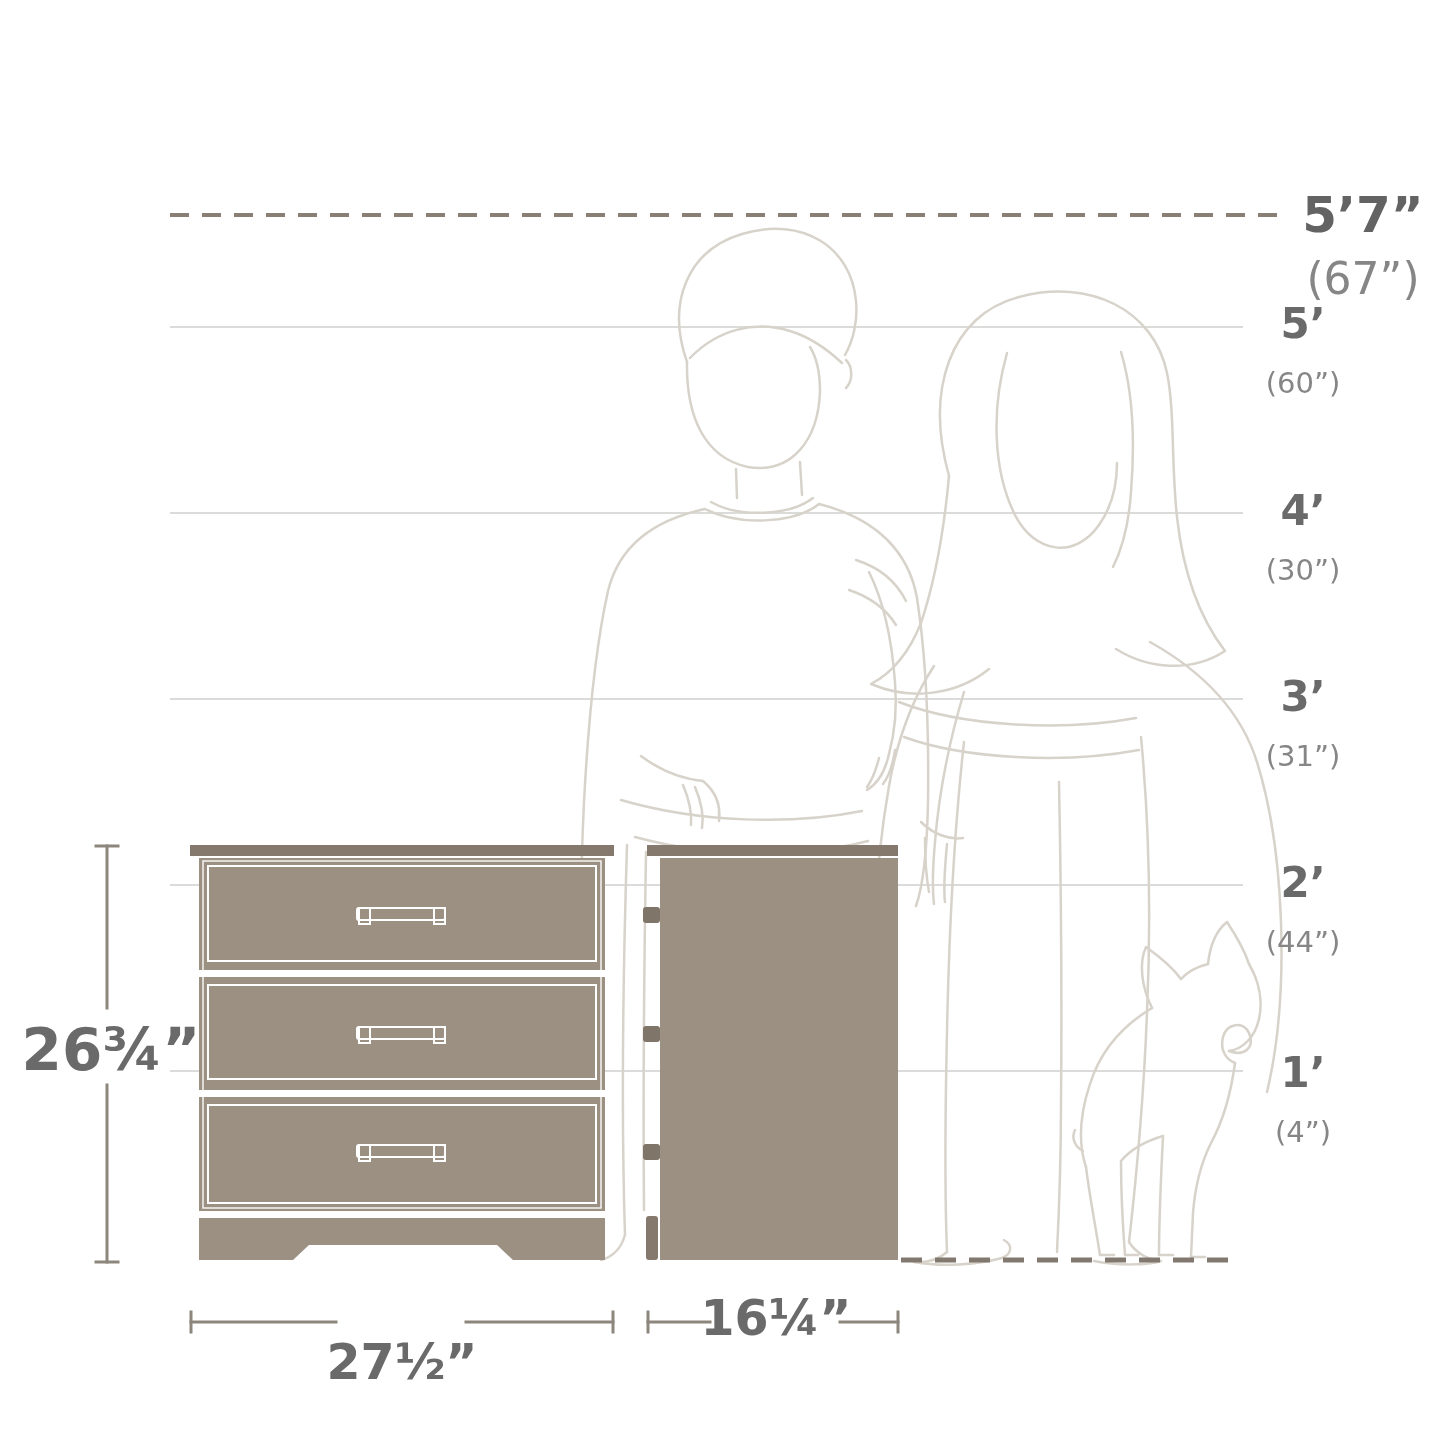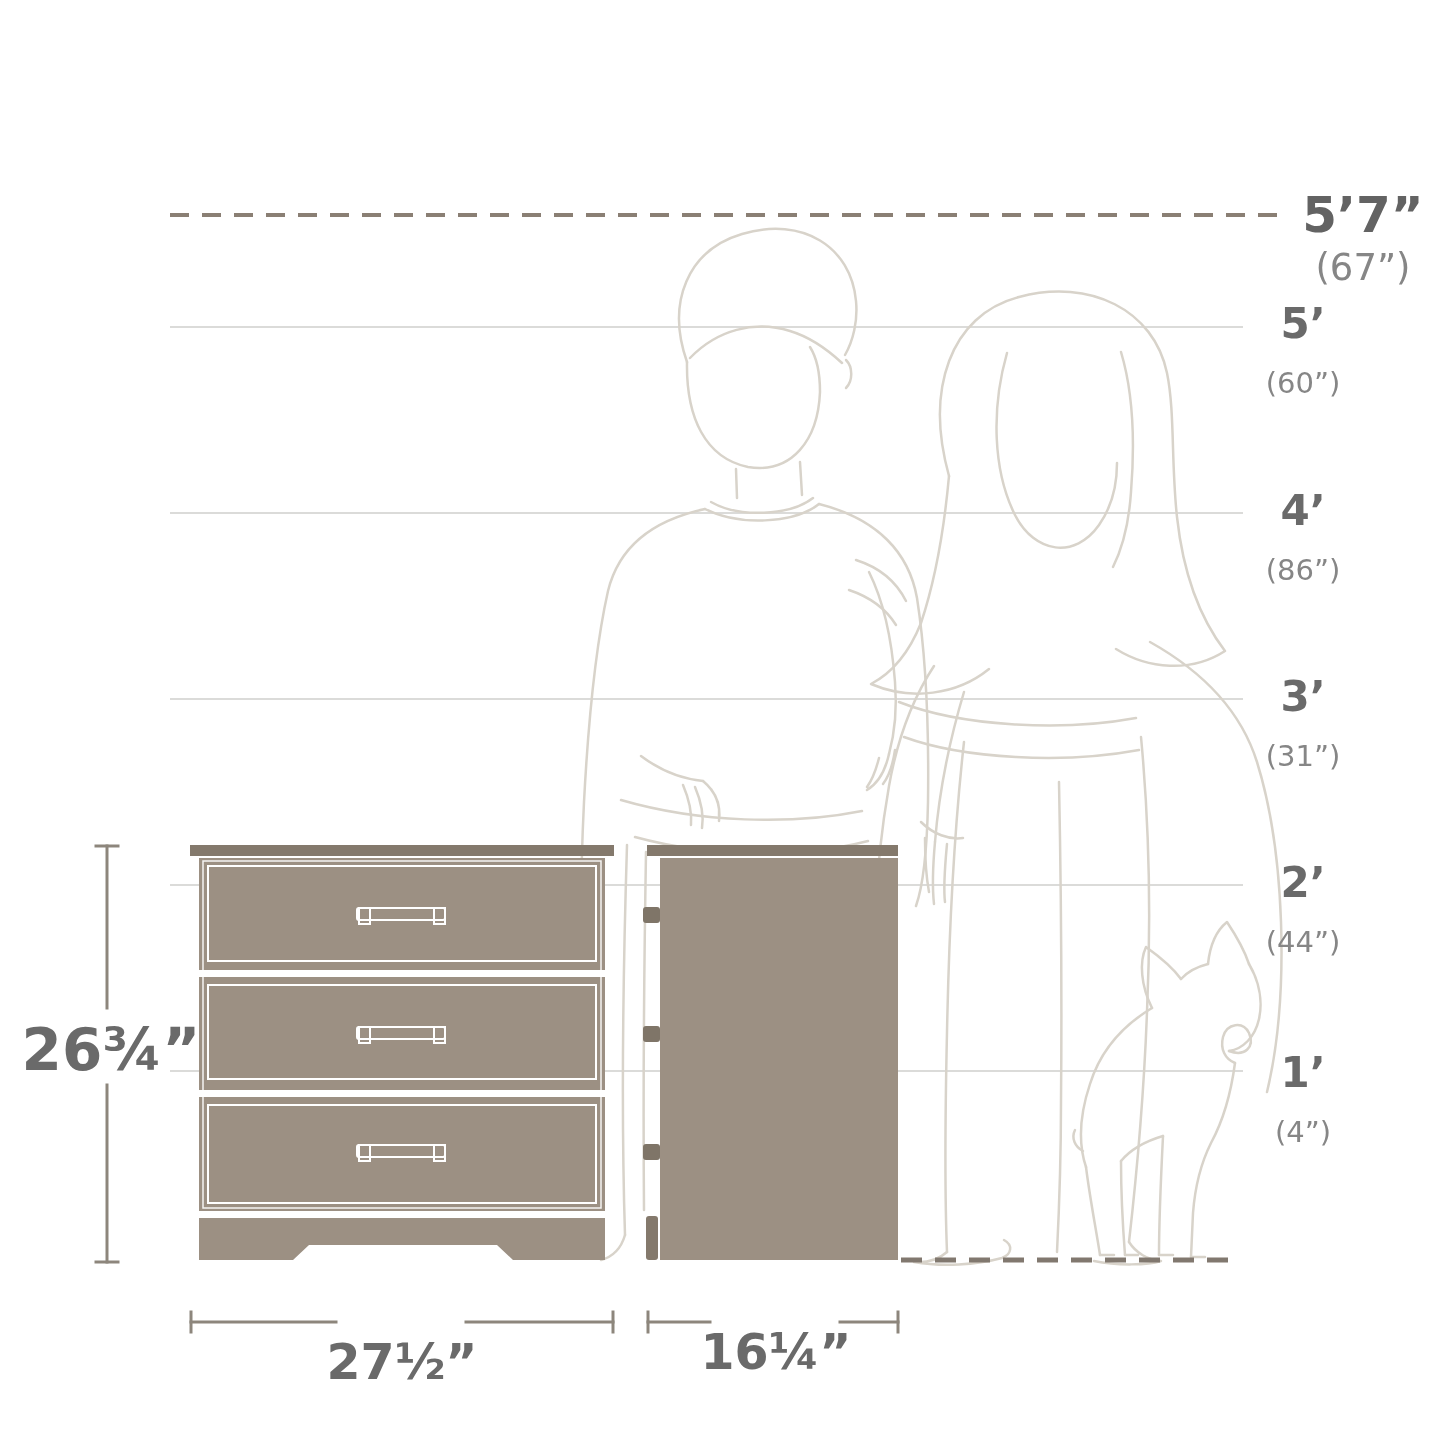--- a/index.html
+++ b/index.html
@@ -7,25 +7,25 @@
     position:relative;width:1445px;height:1445px;background:#ffffff;overflow:hidden;
     font-family:"DejaVu Sans","Liberation Sans",sans-serif;
   }
   .canvas svg{position:absolute;left:0;top:0;}
   .lbl{position:absolute;color:#6a6a6a;text-align:center;line-height:1.12;}
   .scale-mark{position:absolute;left:1248px;width:110px;display:flex;flex-direction:column;align-items:center;}
   .scale-mark .main{font-size:42px;font-weight:bold;color:#6a6a6a;letter-spacing:0;}
   .scale-mark .sub{font-size:29px;color:#868686;margin-top:18px;}
   .max-mark{position:absolute;left:1288px;top:186px;width:150px;display:flex;flex-direction:column;align-items:center;}
   .max-mark .main{font-size:50px;font-weight:bold;color:#636363;}
-  .max-mark .sub{font-size:37px;color:#868686;margin-top:2px;}
+  .max-mark .sub{font-size:44px;color:#868686;margin-top:9px;}
   .dim{font-weight:bold;color:#6a6a6a;}
   .dim-height{left:0px;top:1018px;width:222px;font-size:58px;}
   .dim-width{left:282px;top:1336px;width:240px;font-size:49px;}
-  .dim-depth{left:656px;top:1292px;width:240px;font-size:49px;margin-top:34px;}
+  .dim-depth{left:656px;top:1292px;width:240px;font-size:49px;}
 </style>
 </head>
 <body>
 
 <div class="canvas">
 
   <svg width="1445" height="1445" viewBox="0 0 1445 1445">
 
     <g stroke="#dbdbd9" stroke-width="2">
       <line x1="170" y1="327" x2="1243" y2="327"></line>
@@ -161,21 +161,21 @@
     <span class="main">5’7”</span>
     <span class="sub">(67”)</span>
   </div>
 
   <div class="scale-mark" style="top:299px">
     <span class="main">5’</span>
     <span class="sub">(60”)</span>
   </div>
   <div class="scale-mark" style="top:486px">
     <span class="main">4’</span>
-    <span class="sub">(86”)</span>
+    <span class="sub">(30”)</span>
   </div>
   <div class="scale-mark" style="top:672px">
     <span class="main">3’</span>
     <span class="sub">(31”)</span>
   </div>
   <div class="scale-mark" style="top:858px">
     <span class="main">2’</span>
     <span class="sub">(44”)</span>
   </div>
   <div class="scale-mark" style="top:1048px">

